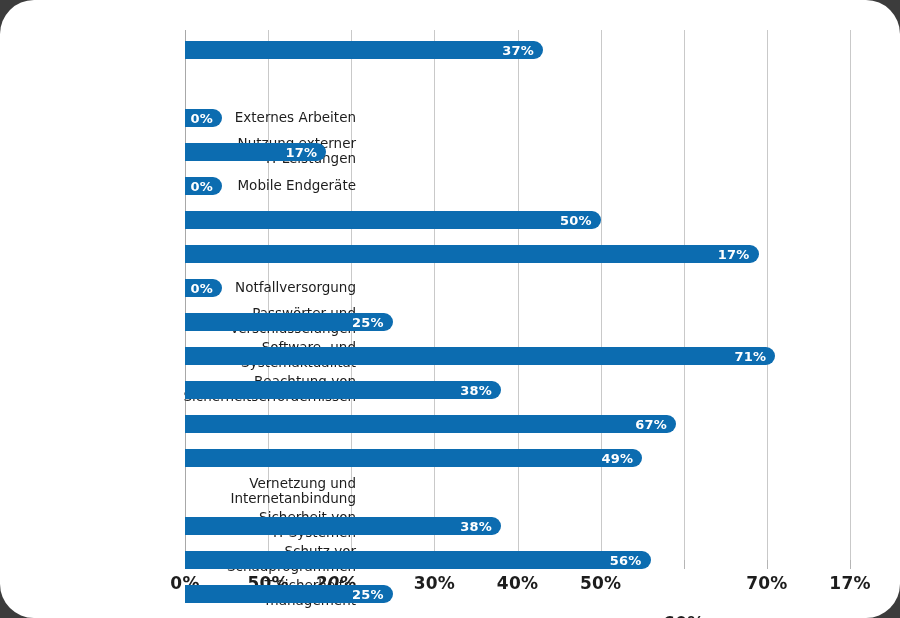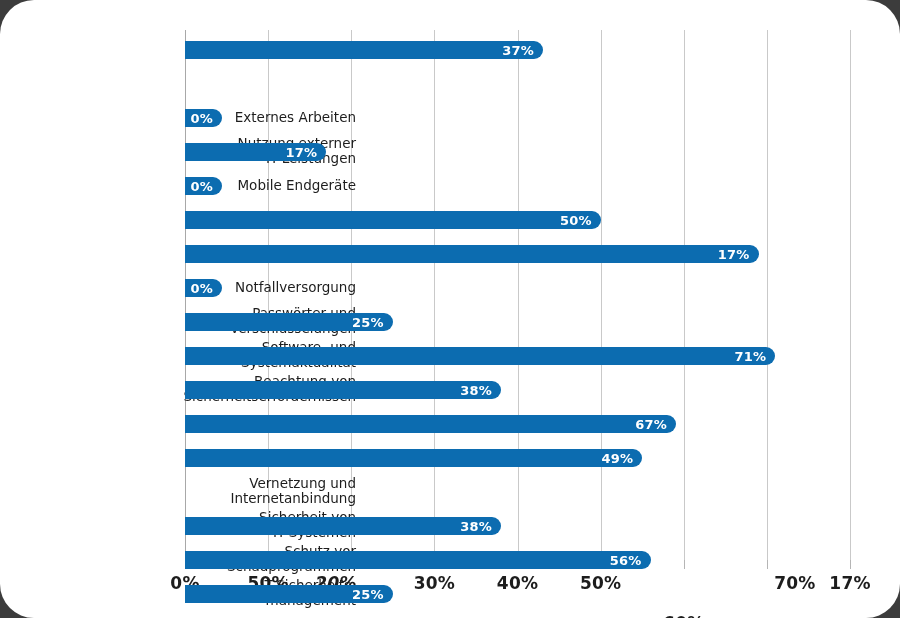--- a/index.html
+++ b/index.html
@@ -123,21 +123,21 @@
         <div class="tick" style="left: 332.5px;"></div>
         <div class="ticklabel" style="left: 332.5px;">40%</div>
         <div class="gridline" style="left: 415.625px; background: rgb(201, 201, 201);"></div>
         <div class="tick" style="left: 415.625px;"></div>
         <div class="ticklabel" style="left: 415.625px;">50%</div>
         <div class="gridline" style="left: 498.75px; background: rgb(201, 201, 201);"></div>
         <div class="tick" style="left: 498.75px;"></div>
         <div class="ticklabel" style="left: 498.75px; margin-top: 40px;">60%</div>
         <div class="gridline" style="left: 581.875px; background: rgb(201, 201, 201);"></div>
         <div class="tick" style="left: 581.875px;"></div>
-        <div class="ticklabel" style="left: 581.875px; margin-left: 28px;">70%</div>
+        <div class="ticklabel" style="left: 581.875px;">70%</div>
         <div class="gridline" style="left: 665px; background: rgb(201, 201, 201);"></div>
         <div class="tick" style="left: 665px;"></div>
         <div class="ticklabel" style="left: 665px;">17%</div>
         <div class="row" style="top: 3px; width: 665px;">
           <div class="cat-label" style="right: 494px; top: 9px;">Gesamtergebnis</div>
           <div class="bar" style="width: 358px; background: rgb(12, 108, 176);">
             <div class="bar-value" style="color: rgb(255, 255, 255);">37%</div>
           </div>
         </div>
         <div class="row" style="top: 71px; width: 665px;">

